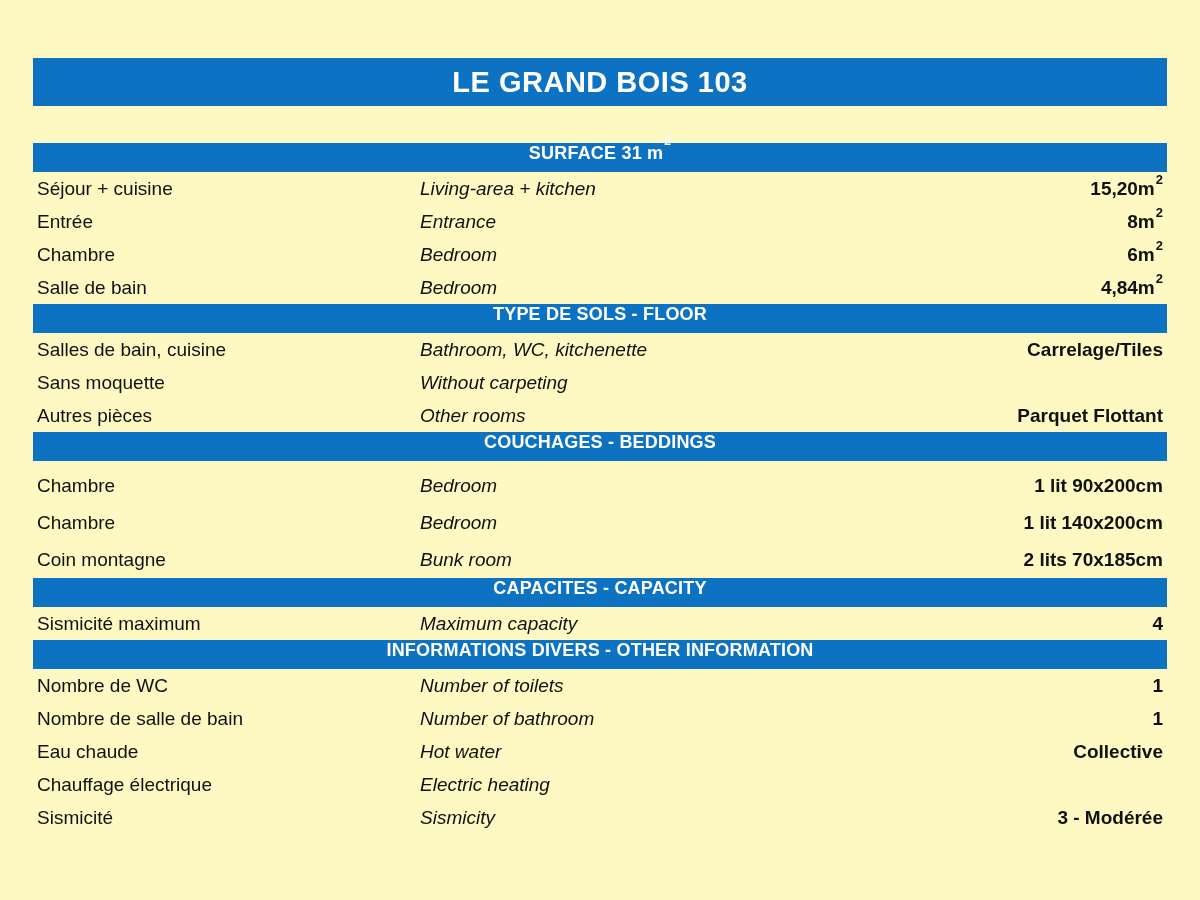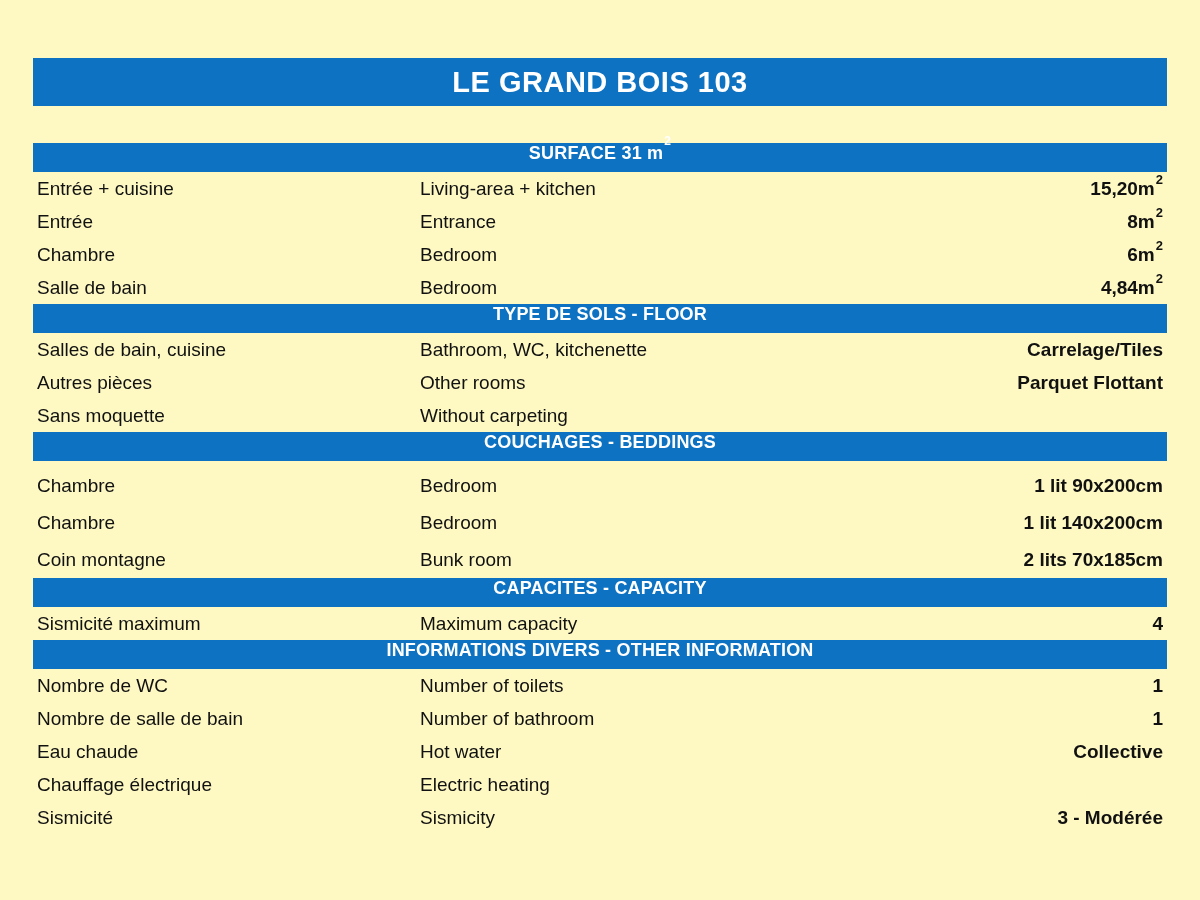--- a/index.html
+++ b/index.html
@@ -61,21 +61,21 @@
     font-size: 19px;
     font-weight: 500;
   }
   .rows-beddings { padding-top: 6px; }
   .rows-beddings .row { height: 37px; }
   .cell-fr {
     width: 387px;
     padding-left: 4px;
     flex-shrink: 0;
   }
-  .cell-en { flex: 1; }
+  .cell-en { flex: 1; font-style: italic; }
   .cell-val {
     text-align: center;
     padding-right: 4px;
     white-space: nowrap;
     font-weight: bold;
   }
   .cell-val sup {
     font-size: 13px;
     line-height: 0;
     position: relative;
@@ -92,21 +92,21 @@
     <div class="title-bar">
       <span>LE GRAND BOIS 103</span>
     </div>
 
     <div class="section-bar">
       <span>SURFACE 31 m</span>
         <sup>2</sup>
     </div>
     <div class="rows">
       <div class="row">
-        <div class="cell-fr">Entrée + cuisine</div>
+        <div class="cell-fr">Séjour + cuisine</div>
         <div class="cell-en">Living-area + kitchen</div>
         <div class="cell-val"><span>15,20m</span><sup>2</sup></div>
       </div>
       <div class="row">
         <div class="cell-fr">Entrée</div>
         <div class="cell-en">Entrance</div>
         <div class="cell-val"><span>8m</span><sup>2</sup></div>
       </div>
       <div class="row">
         <div class="cell-fr">Chambre</div>
@@ -123,29 +123,29 @@
     <div class="section-bar">
       <span>TYPE DE SOLS - FLOOR</span>
     </div>
     <div class="rows">
       <div class="row">
         <div class="cell-fr">Salles de bain, cuisine</div>
         <div class="cell-en">Bathroom, WC, kitchenette</div>
         <div class="cell-val">Carrelage/Tiles</div>
       </div>
       <div class="row">
+        <div class="cell-fr">Sans moquette</div>
+        <div class="cell-en">Without carpeting</div>
+        <div class="cell-val"></div>
+      </div>
+      <div class="row">
         <div class="cell-fr">Autres pièces</div>
         <div class="cell-en">Other rooms</div>
         <div class="cell-val">Parquet Flottant</div>
       </div>
-      <div class="row">
-        <div class="cell-fr">Sans moquette</div>
-        <div class="cell-en">Without carpeting</div>
-        <div class="cell-val"></div>
-      </div>
     </div>
 
     <div class="section-bar">
       <span>COUCHAGES - BEDDINGS</span>
     </div>
     <div class="rows rows-beddings">
       <div class="row">
         <div class="cell-fr">Chambre</div>
         <div class="cell-en">Bedroom</div>
         <div class="cell-val">1 lit 90x200cm</div>

